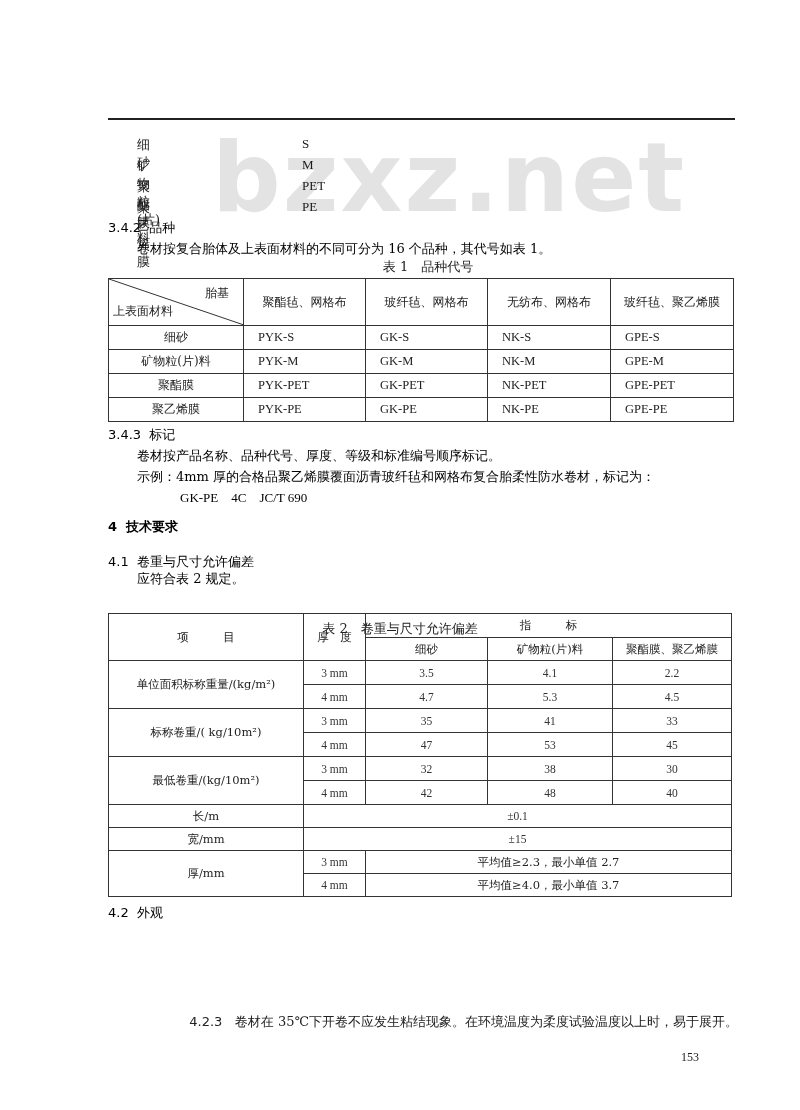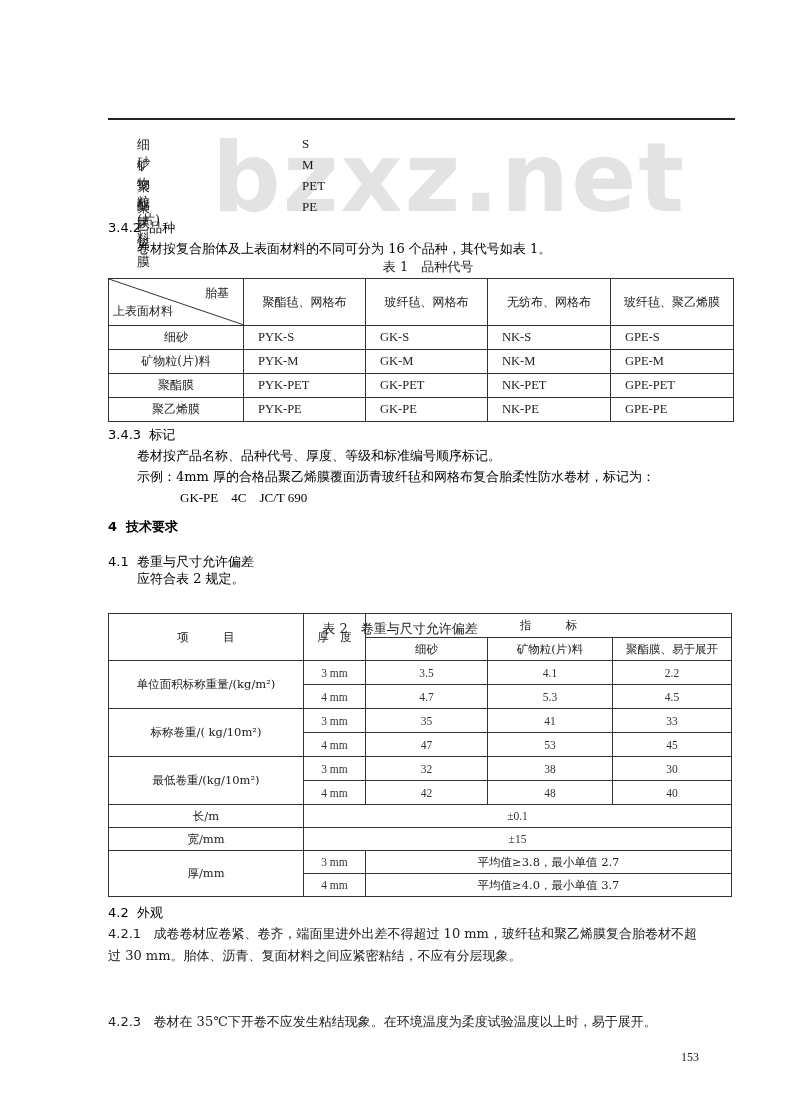--- a/index.html
+++ b/index.html
@@ -153,21 +153,21 @@
       </colgroup>
     <tbody>
         <tr style="height:24px">
       <td rowspan="2">项　　　目</td>
       <td rowspan="2">厚　度</td>
       <td colspan="3">指　　　标</td>
     </tr>
     <tr style="height:23px">
       <td>细砂</td>
       <td>矿物粒(片)料</td>
-      <td>聚酯膜、易于展开</td>
+      <td>聚酯膜、聚乙烯膜</td>
     </tr>
 
     <tr style="height:24px">
       <td rowspan="2">单位面积标称重量/(kg/m²)</td>
       <td class="num">3 mm</td>
       <td class="num">3.5</td>
       <td class="num">4.1</td>
       <td class="num">2.2</td>
     </tr>
     <tr style="height:24px">
@@ -209,37 +209,33 @@
       <td>长/m</td>
       <td colspan="4" class="num">±0.1</td>
     </tr>
     <tr style="height:23px">
       <td>宽/mm</td>
       <td colspan="4" class="num">±15</td>
     </tr>
     <tr style="height:23px">
       <td rowspan="2">厚/mm</td>
       <td class="num">3 mm</td>
-      <td colspan="3">平均值≥3.8，最小单值 2.7</td>
+      <td colspan="3">平均值≥2.3，最小单值 2.7</td>
     </tr>
     <tr style="height:23px">
       <td class="num">4 mm</td>
       <td colspan="3">平均值≥4.0，最小单值 3.7</td>
     </tr>
   </tbody>
     </table>
 
   <div class="txt" style="left:108px; top:903px;">
     <span class="sec">4.2</span>&nbsp;&nbsp;<span>外观</span>
   </div>
 
-  <div class="para" style="left:108px; top:923px; width:630px;">
-    <div><span class="sec">4.2.1</span>&nbsp;&nbsp;&nbsp;<span>成卷卷材应卷紧、卷齐，端面里进外出差不得超过 10 mm，玻纤毡和聚乙烯膜复合胎卷材不超</span></div>
-    <div>过 30 mm。胎体、沥青、复面材料之间应紧密粘结，不应有分层现象。</div>
-  </div>
-
-
-  <div class="para" style="left:108px; top:1011px; width:630px;">
+
+
+  <div class="para" style="left:108px; top:1011px; width:630px;text-align:right;">
     <div><span class="sec">4.2.3</span>&nbsp;&nbsp;&nbsp;<span>卷材在 35℃下开卷不应发生粘结现象。在环境温度为柔度试验温度以上时，易于展开。</span></div>
   </div>
 
   <div class="pageno">153</div>
 </div>
 
 </body></html>

